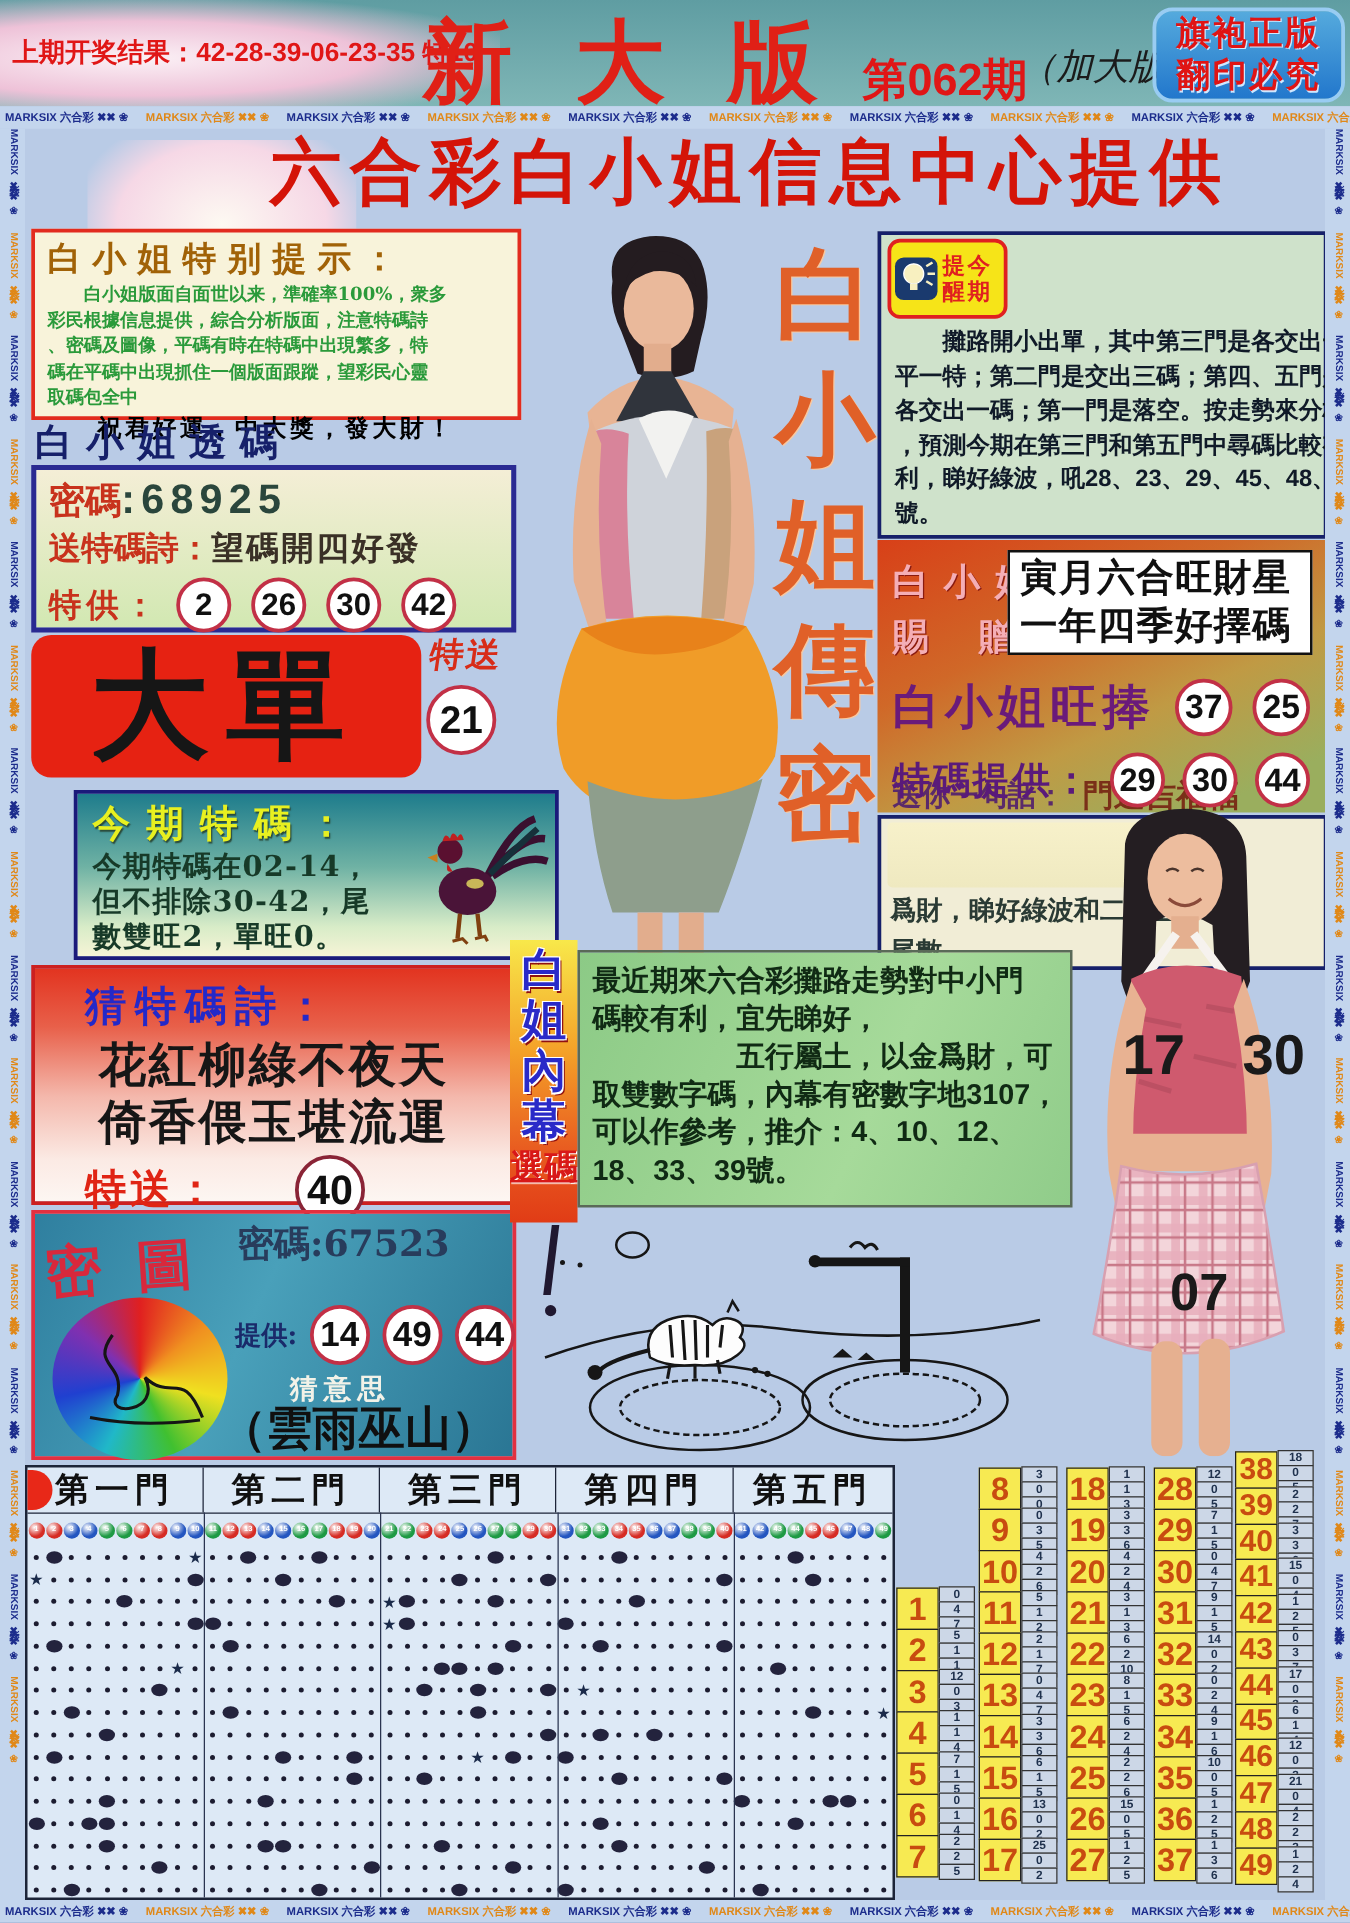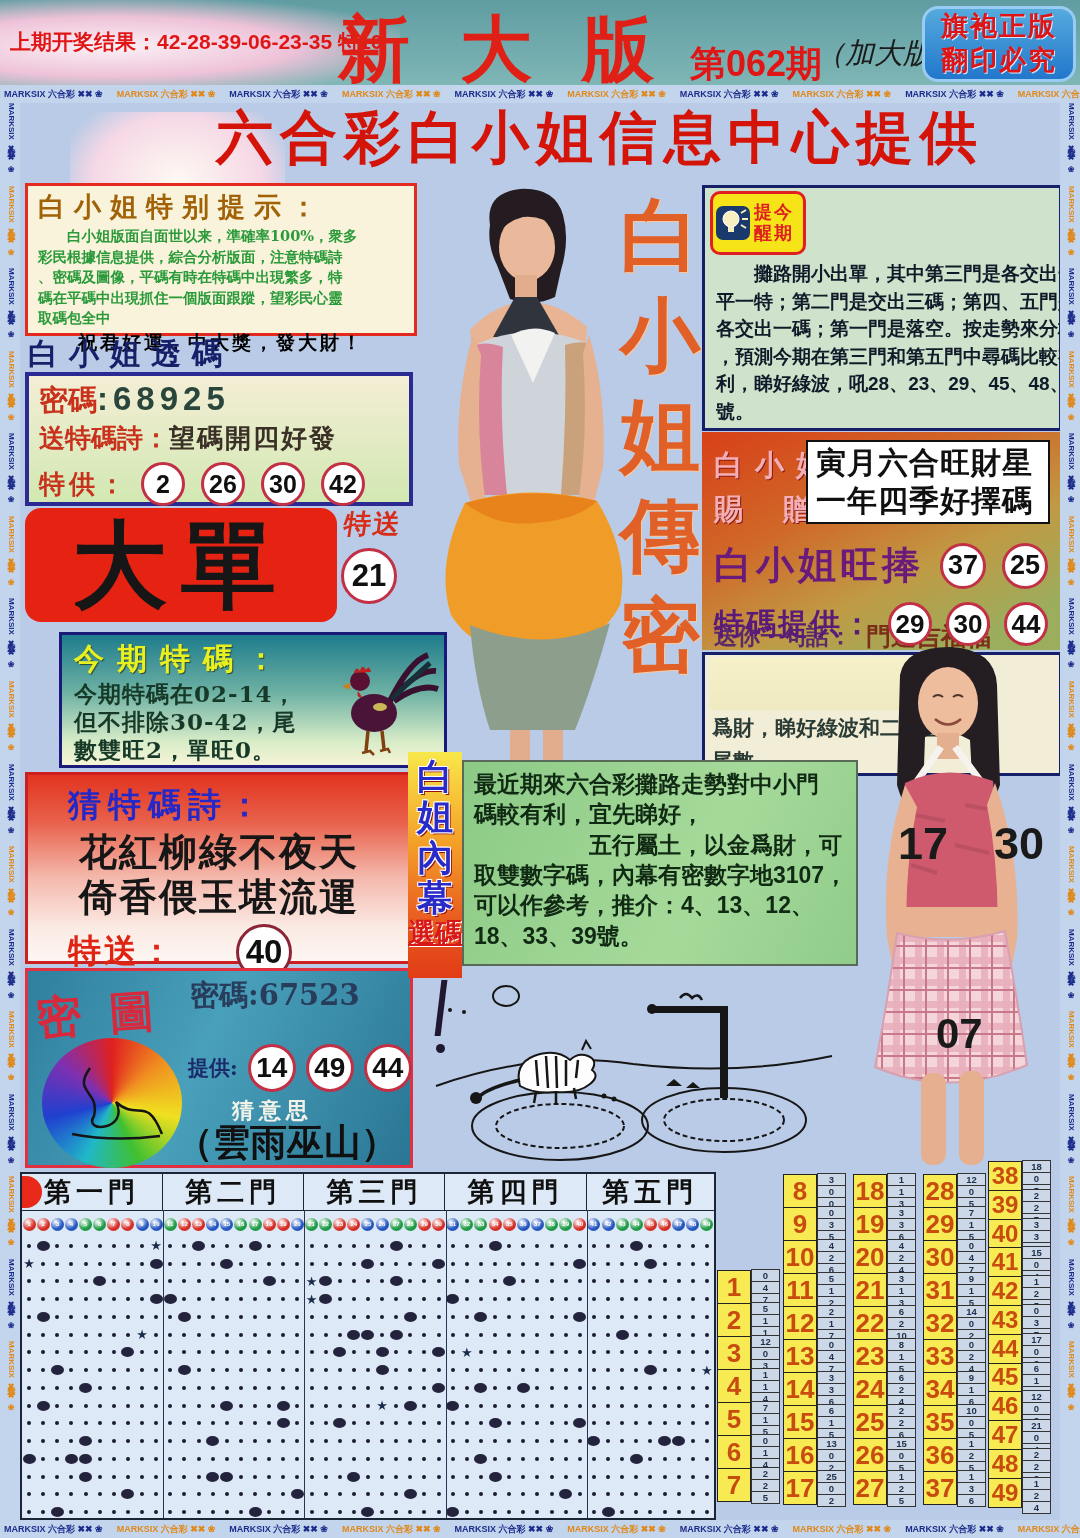--- a/index.html
+++ b/index.html
@@ -428,21 +428,21 @@
     <div class="tail">選碼</div>
   </div>
   <div class="abs excl-line"></div>
   <div class="abs excl-dot"></div>
 
   <div class="abs green-box">
     <div>最近期來六合彩攤路走勢對中小門</div>
     <div>碼較有利，宜先睇好，</div>
     <div>　　　　　五行屬土，以金爲財，可</div>
     <div>取雙數字碼，內幕有密數字地3107，</div>
-    <div>可以作參考，推介：4、13、12、</div>
+    <div>可以作參考，推介：4、10、12、</div>
     <div>18、33、39號。</div>
   </div>
 
   <svg class="abs model2" viewBox="0 0 215 520">
     <defs>
       <pattern id="plaid" width="22" height="22" patternUnits="userSpaceOnUse">
         <rect width="22" height="22" fill="#f3d5da"></rect>
         <rect width="22" height="7" y="4" fill="#e8aebc" opacity="0.85"></rect>
         <rect width="7" height="22" x="4" fill="#e8aebc" opacity="0.85"></rect>
         <rect width="22" height="2" y="14" fill="#c87888"></rect>

